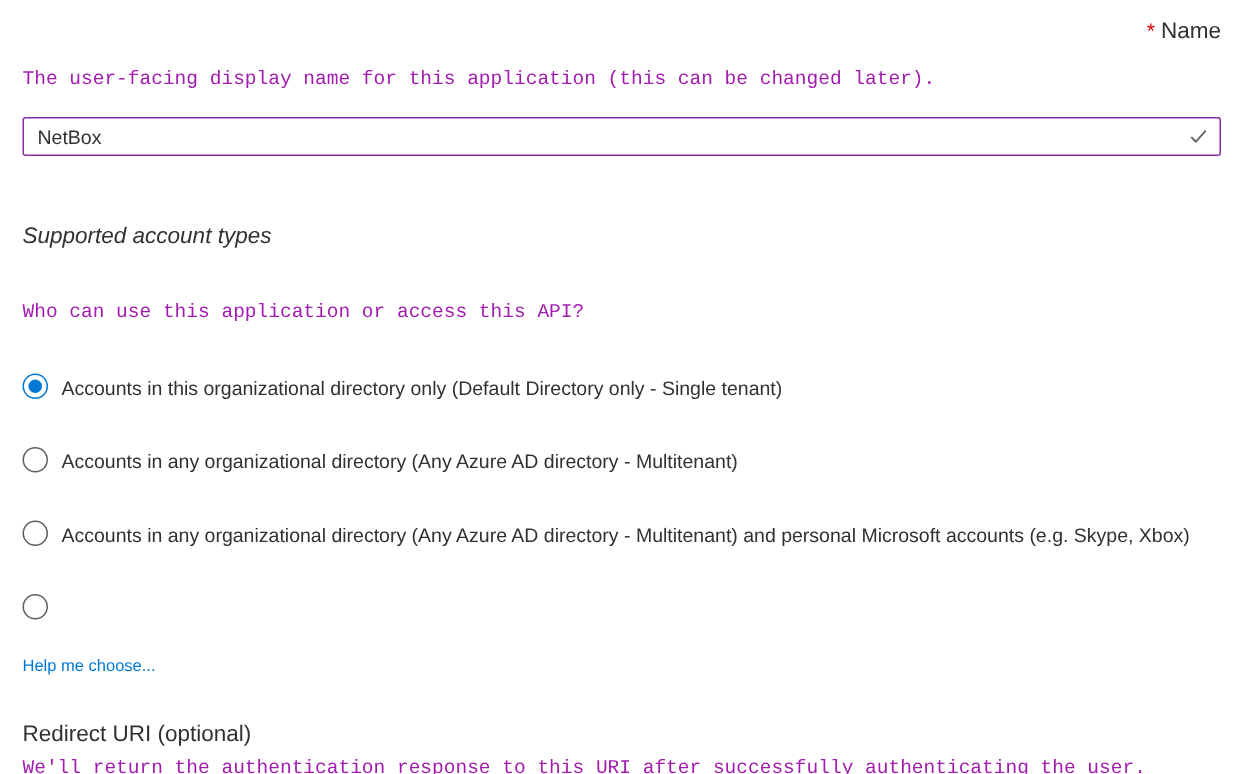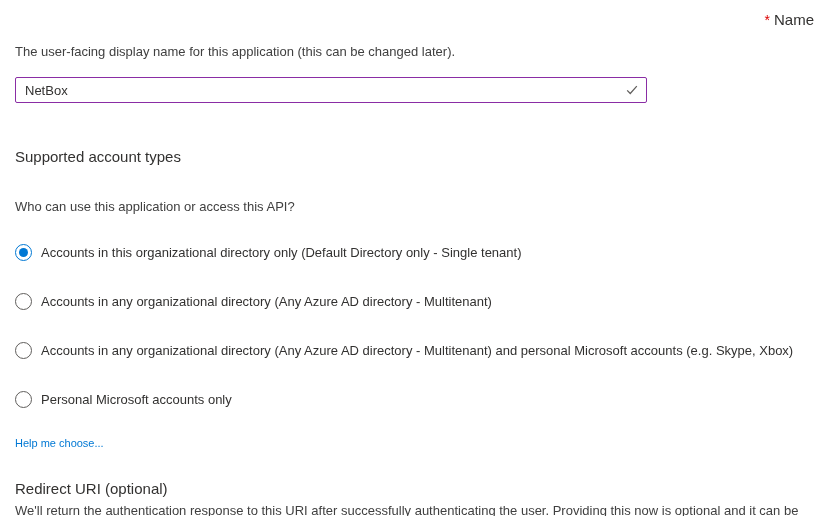--- a/index.html
+++ b/index.html
@@ -19,22 +19,23 @@
     color: #323130;
     line-height: 20px;
   }
   .required-asterisk {
     color: #dc0000;
     margin-right: 4px;
     font-size: 14px;
   }
   .body-text {
     font-size: 13px;
-    color: #404040;
+    color: #a21caf;
     line-height: 19px;
+    font-family: Liberation Mono, monospace;
   }
 
   
   #name-title { margin-top: 0; text-align: right; }
   #name-desc { margin-top: 12px; }
 
   .text-field {
     position: relative;
     height: 26px;
     border: 1px solid #8a2da5;
@@ -46,41 +47,41 @@
   .text-field input {
     border: none;
     outline: none;
     background: transparent;
     font-family: "Liberation Sans", sans-serif;
     font-size: 13px;
     color: #323130;
     width: 100%;
     padding: 0 28px 0 9px;
   }
-  #name-field { margin-top: 16px; width: 632px; }
+  #name-field { margin-top: 16px; width: 799px; }
 
   .field-check-icon, .field-chevron-icon {
     position: absolute;
     right: 7px;
     top: 50%;
     transform: translateY(-50%);
     width: 14px;
     height: 14px;
     pointer-events: none;
   }
   .field-check-icon svg, .field-chevron-icon svg { display: block; }
 
   
-  #acct-title { margin-top: 44px; }
+  #acct-title { margin-top: 44px; font-style: italic; }
   #acct-question { margin-top: 30px; }
 
   .radio-group { margin-top: 14px; }
   .radio-row {
     display: flex;
-    align-items: center;
+    align-items: flex-end;
     height: 26px;
     cursor: pointer;
     margin-top: 23px;
   }
   .radio-circle {
     flex: 0 0 auto;
     width: 17px;
     height: 17px;
     border: 1px solid #605e5c;
     border-radius: 50%;
@@ -158,21 +159,20 @@
   <div class="radio-row">
     <span class="radio-circle"></span>
     <span class="radio-label">Accounts in any organizational directory (Any Azure AD directory - Multitenant)</span>
   </div>
   <div class="radio-row">
     <span class="radio-circle"></span>
     <span class="radio-label">Accounts in any organizational directory (Any Azure AD directory - Multitenant) and personal Microsoft accounts (e.g. Skype, Xbox)</span>
   </div>
   <div class="radio-row">
     <span class="radio-circle"></span>
-    <span class="radio-label">Personal Microsoft accounts only</span>
   </div>
 </div>
 
 <a class="help-link">Help me choose...</a>
 
 
 <div class="section-title" id="redirect-title">Redirect URI (optional)</div>
 
 <div class="body-text" id="redirect-desc">We'll return the authentication response to this URI after successfully authenticating the user. Providing this now is optional and it can be changed later, but a value is required for most authentication scenarios.</div>
 

